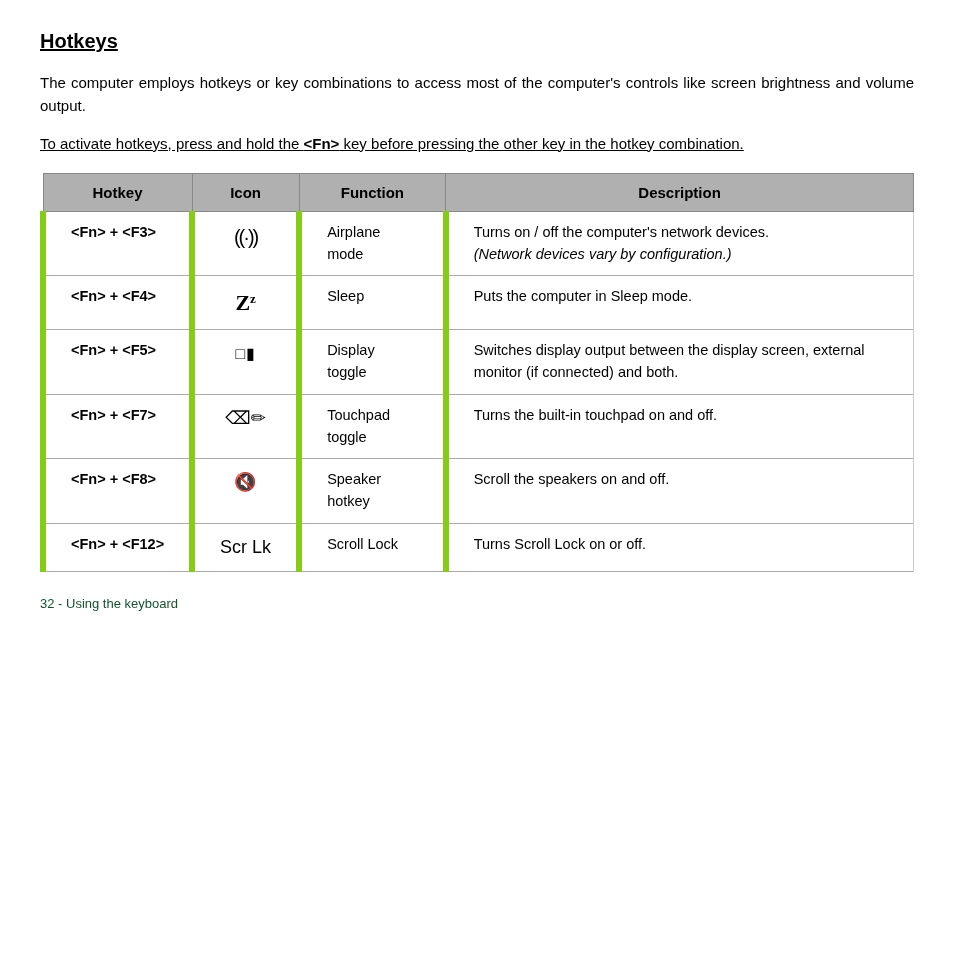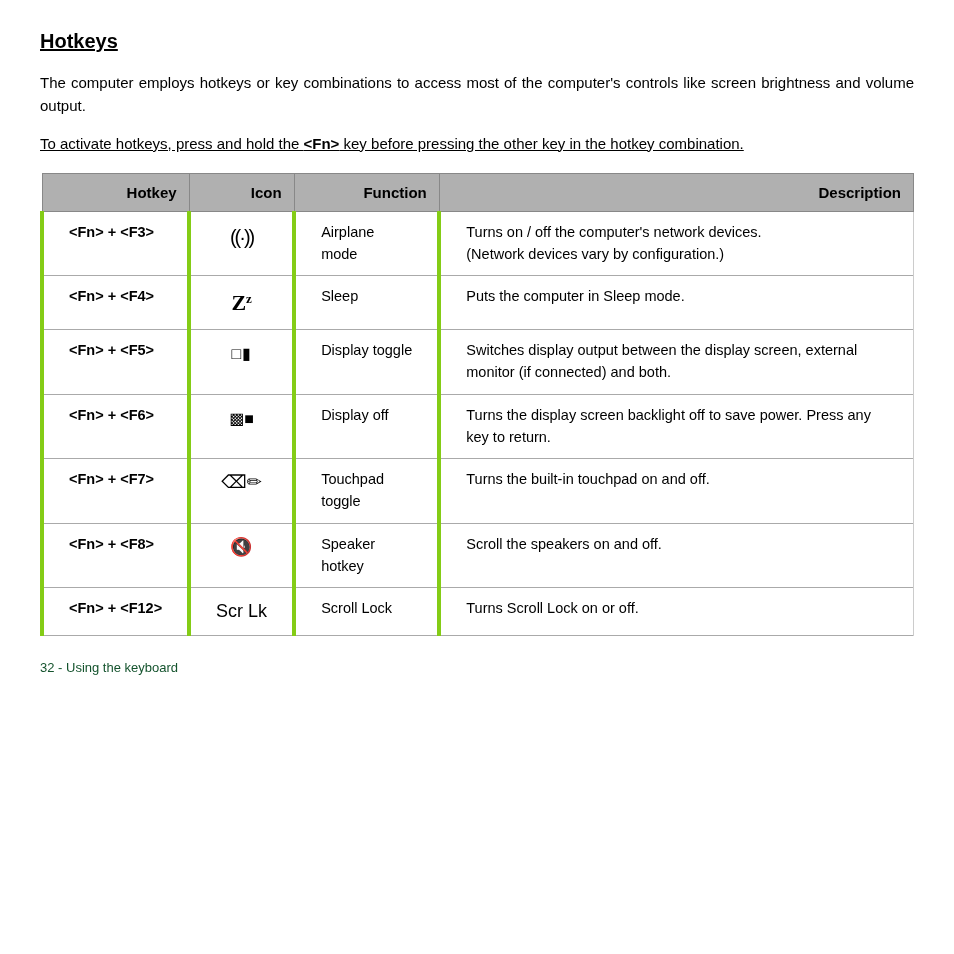--- a/index.html
+++ b/index.html
@@ -36,46 +36,47 @@
     table {
       width: 100%;
       border-collapse: collapse;
       margin-bottom: 24px;
     }
     thead tr {
       background-color: #b0b0b0;
     }
     thead th {
       padding: 10px 12px;
-      text-align: right;
+      text-align: center;
       font-weight: bold;
       font-size: 15px;
       border: 1px solid #888;
     }
     tbody tr {
       border-bottom: 1px solid #aaa;
     }
     tbody td {
       padding: 10px 25px;
       vertical-align: top;
-      border-left: 4px solid #84cc16;
+      border-left: 6px solid #84cc16;
       border-right: 1px solid #ccc;
       font-size: 14.5px;
       line-height: 1.5;
     }
     tbody td:first-child {
       font-weight: bold;
       white-space: nowrap;
     }
     .icon-cell {
       text-align: center;
       font-size: 18px;
       white-space: nowrap;
     }
     .desc-italic {
+      font-style: italic;
     }
     .footer-text {
       font-size: 13px;
       color: #14532d;
       margin-top: 8px;
     }
     
     .wifi-icon {
       font-size: 20px;
       letter-spacing: -2px;
@@ -140,26 +141,20 @@
         <td>Sleep</td>
         <td>Puts the computer in Sleep mode.</td>
       </tr>
       <tr>
         <td>&lt;Fn&gt; + &lt;F5&gt;</td>
         <td class="icon-cell"><span class="display-toggle-icon">□▮</span></td>
         <td>Display toggle</td>
         <td>Switches display output between the display screen, external monitor (if connected) and both.</td>
       </tr>
       <tr>
-        <td>&lt;Fn&gt; + &lt;F6&gt;</td>
-        <td class="icon-cell"><span class="display-off-icon">▩■</span></td>
-        <td>Display off</td>
-        <td>Turns the display screen backlight off to save power. Press any key to return.</td>
-      </tr>
-      <tr>
         <td>&lt;Fn&gt; + &lt;F7&gt;</td>
         <td class="icon-cell"><span class="touchpad-icon">⌫✏</span></td>
         <td>Touchpad toggle</td>
         <td>Turns the built-in touchpad on and off.</td>
       </tr>
       <tr>
         <td>&lt;Fn&gt; + &lt;F8&gt;</td>
         <td class="icon-cell"><span class="speaker-icon">🔇</span></td>
         <td>Speaker hotkey</td>
         <td>Scroll the speakers on and off.</td>

